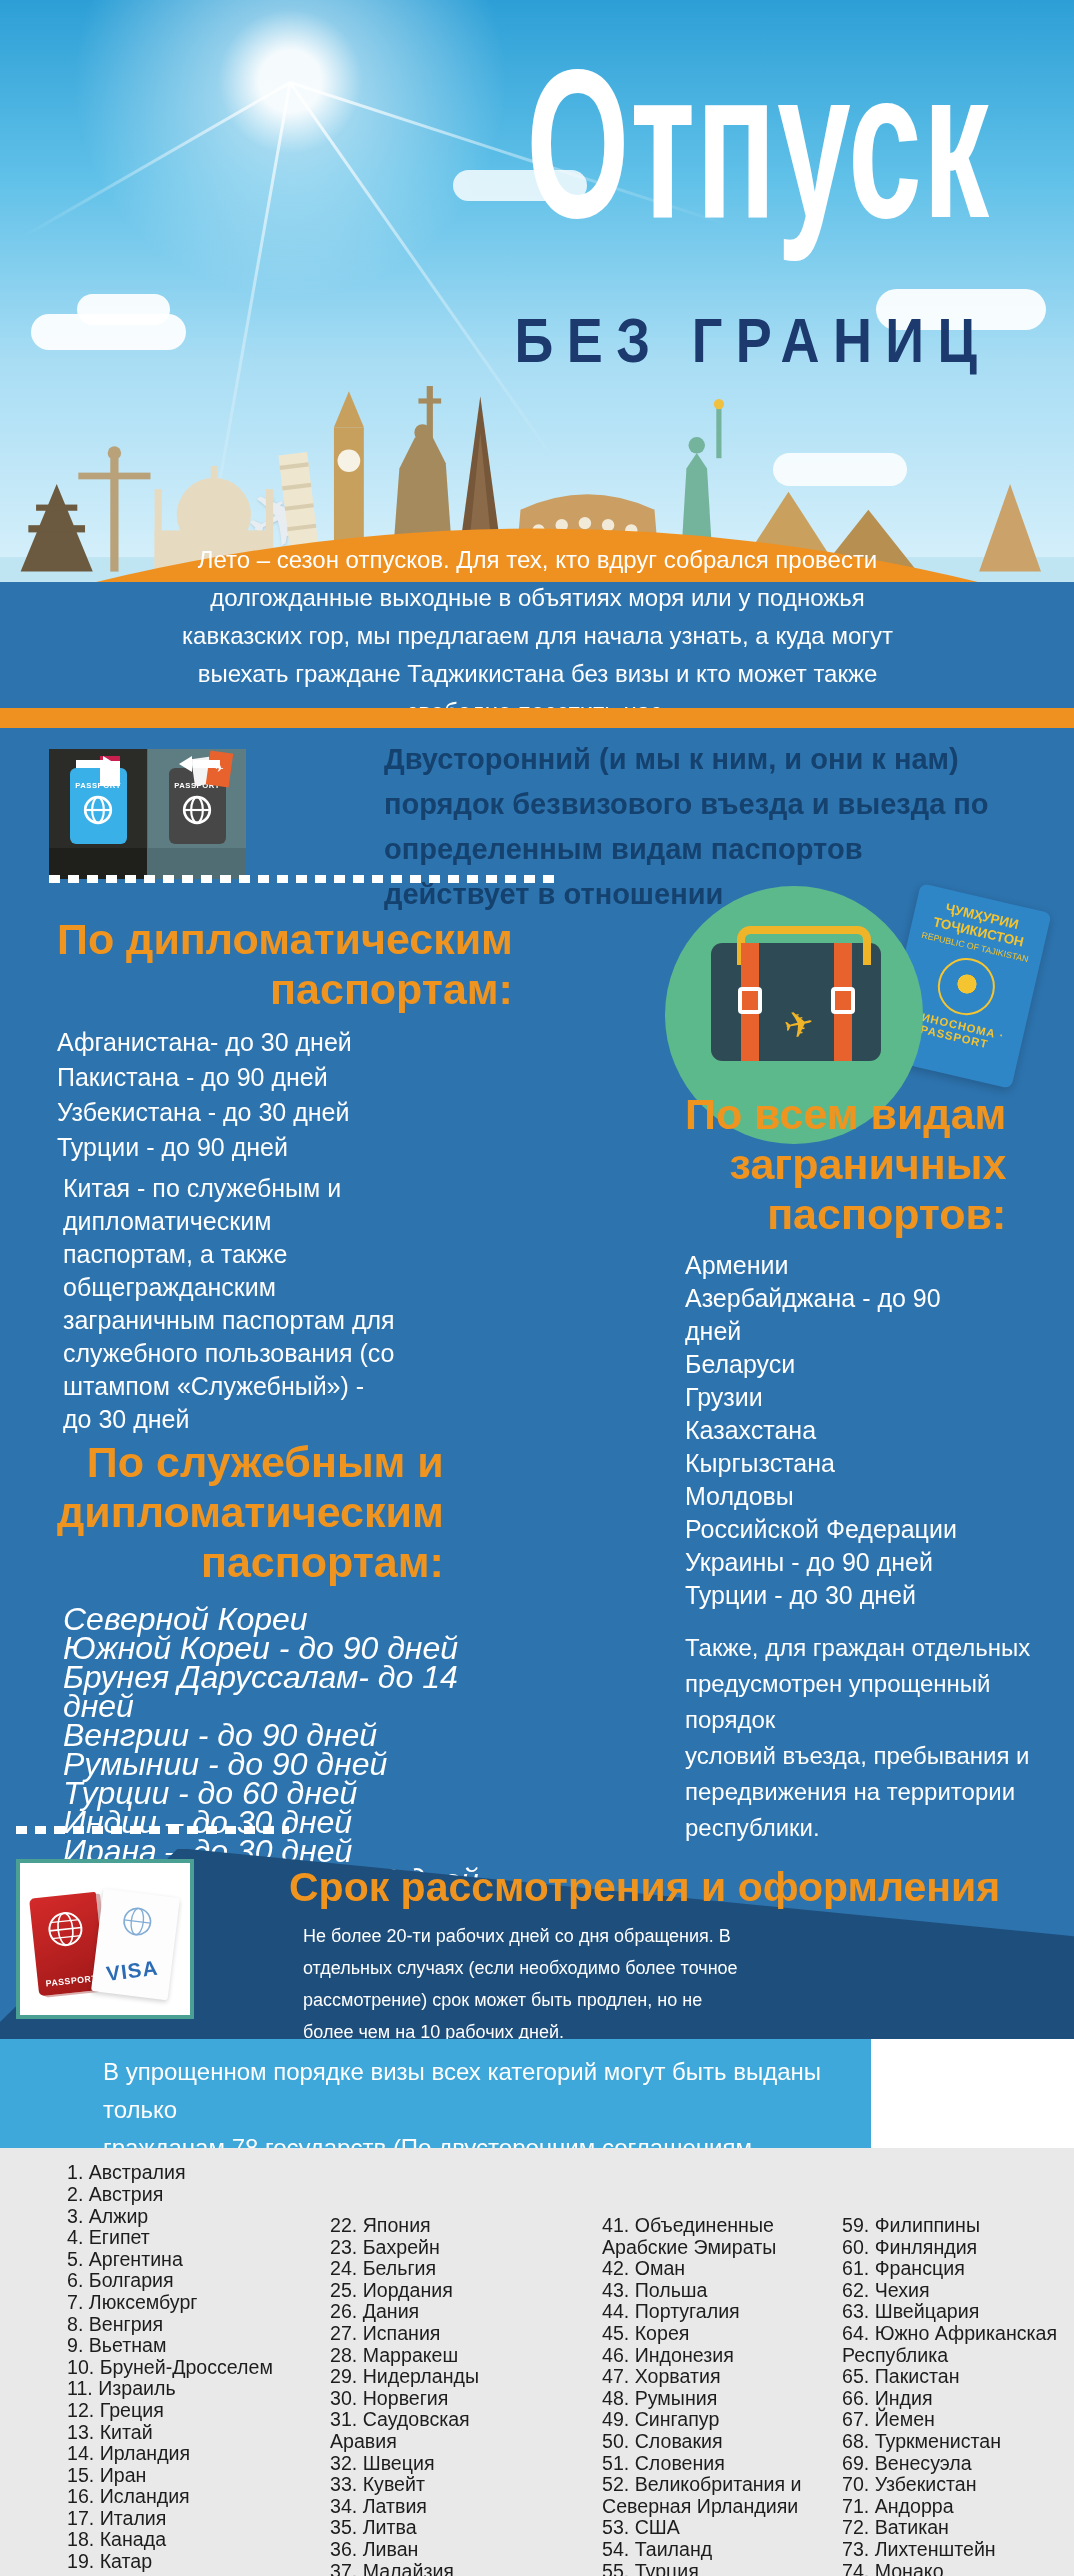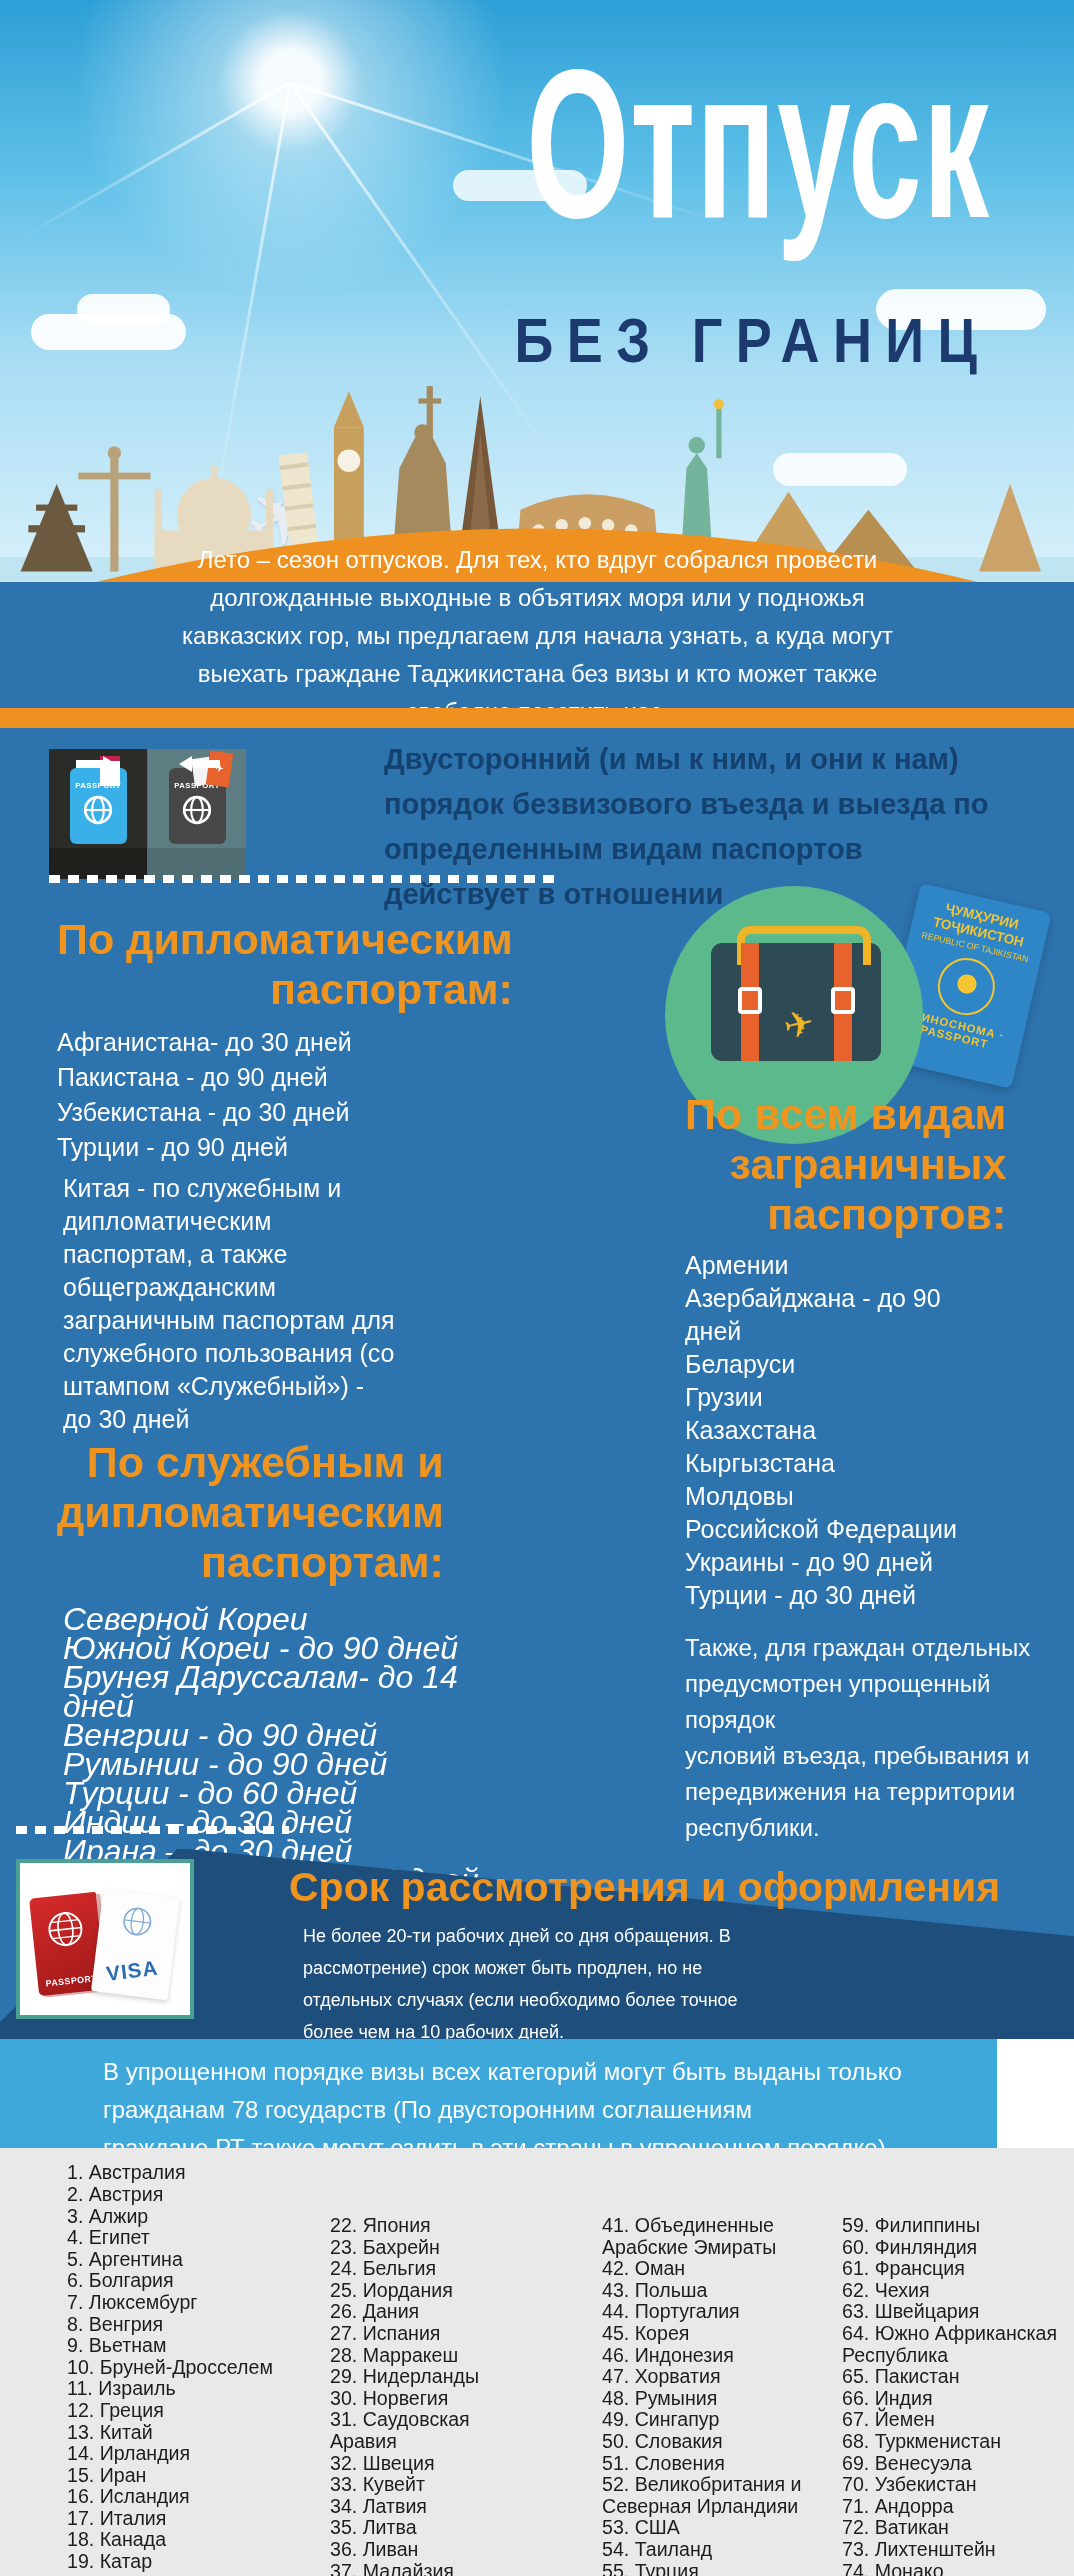--- a/index.html
+++ b/index.html
@@ -76,21 +76,21 @@
   .rp-book{position:absolute;left:14.4px;top:32px;width:67px;height:98px;background:linear-gradient(160deg,#d42a2a,#a01818);border-radius:5.2px 2.1px 2.1px 5.2px;transform:rotate(-6deg);box-shadow:4.1px 2.1px 0 rgba(150,20,20,.35);}
   .rp-label{position:absolute;left:3.1px;bottom:7.2px;width:61px;text-align:center;color:#fff;font-size:8.8px;font-weight:bold;letter-spacing:0.5px;}
   .rp-globe{position:absolute;left:13.4px;top:14.4px;width:40px;height:40px;}
   .vp-page{position:absolute;left:77px;top:30px;width:77px;height:103px;background:#fdfdfd;border-radius:3.1px;transform:rotate(7deg);box-shadow:0 2.1px 5.2px rgba(0,0,0,.18);}
   .vp-visa{position:absolute;left:4.1px;bottom:13.4px;width:69px;text-align:center;color:#2b6cb5;font-weight:bold;font-size:20.6px;transform:rotate(-14deg);letter-spacing:1px;}
   .vp-globe{position:absolute;left:20.6px;top:12.4px;width:33px;height:33px;opacity:.75;}
   .proc-h{position:absolute;left:289px;top:1282px;color:#f09420;font-weight:bold;font-size:41px;}
   .proc-t{position:absolute;left:303px;top:1338px;width:639px;color:#fff;font-size:18px;line-height:32px;}
 
   
-  #band{left:0;top:2039px;width:997px;height:109px;background:#3ea8da;}
+  #band{left:0;top:2039px;width:871px;height:109px;background:#3ea8da;}
   #band .t{position:absolute;left:103px;top:14.4px;color:#fff;font-size:24px;line-height:38px;}
 
   
   #glist{left:0;top:2148px;width:1075px;height:482px;background:#e9e9e9;}
   .ccol{position:absolute;color:#1d1d1d;font-size:19.6px;line-height:21.6px;}
   #c1{left:67px;top:14.4px;}
   #c2{left:330px;top:67px;}
   #c3{left:602px;top:67px;}
   #c4{left:842px;top:67px;}
 </style>
@@ -316,22 +316,22 @@
             <circle cx="30" cy="30" r="24" fill="none" stroke="#5b93c9" stroke-width="3"></circle>
             <ellipse cx="30" cy="30" rx="11" ry="24" fill="none" stroke="#5b93c9" stroke-width="2.5"></ellipse>
             <line x1="6" y1="30" x2="54" y2="30" stroke="#5b93c9" stroke-width="2.5"></line>
           </svg>
         <div class="vp-visa">VISA</div>
       </div>
     </div>
     <div class="proc-h">Срок рассмотрения и оформления</div>
     <div class="proc-t">
         <div>Не более 20-ти рабочих дней со дня обращения. В</div>
+        <div>отдельных случаях (если необходимо более точное</div>
         <div>рассмотрение) срок может быть продлен, но не</div>
-        <div>отдельных случаях (если необходимо более точное</div>
         <div>более чем на 10 рабочих дней.</div>
       </div>
   </div>
 
   <div id="band" class="abs">
     <div class="t">
         <div>В упрощенном порядке визы всех категорий могут быть выданы только</div>
         <div>гражданам 78 государств (По двусторонним соглашениям</div>
         <div>граждане РТ также могут ездить в эти страны в упрощенном порядке)</div>
       </div>

